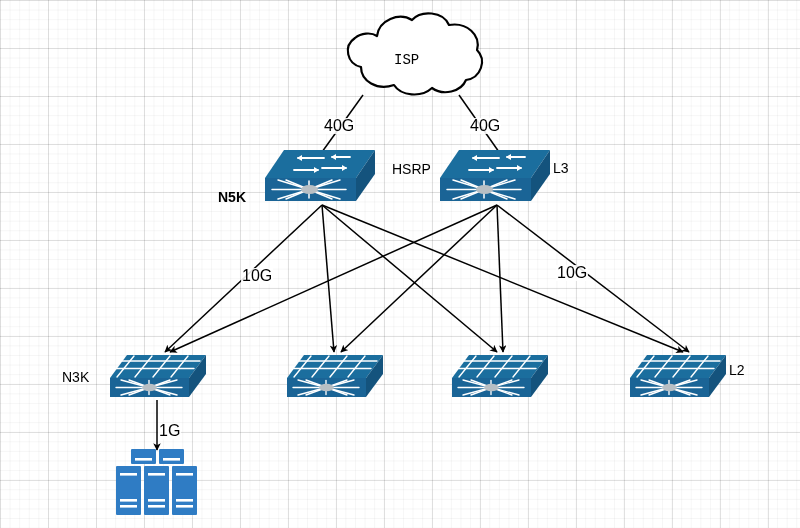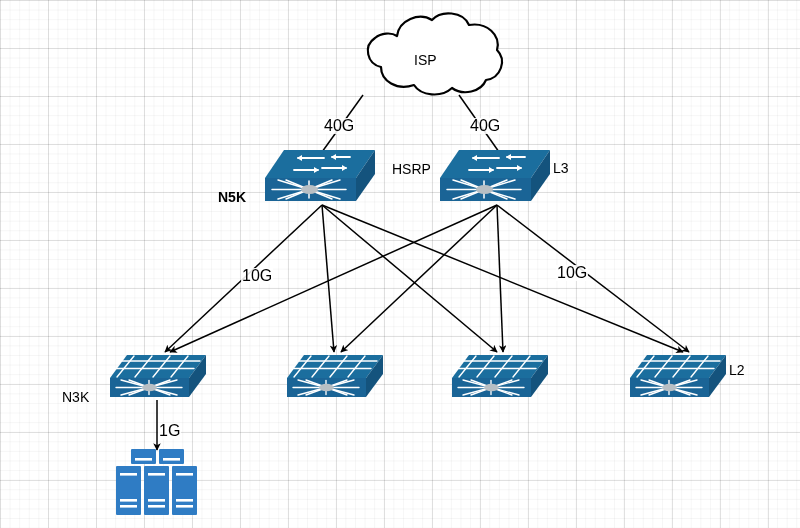--- a/index.html
+++ b/index.html
@@ -83,21 +83,21 @@
     <line x1="322" y1="205" x2="683" y2="352" stroke="#000000" stroke-width="1.5" marker-end="url(#arrowhead)"></line>
 
     <line x1="497" y1="205" x2="170" y2="352" stroke="#000000" stroke-width="1.5" marker-end="url(#arrowhead)"></line>
     <line x1="497" y1="205" x2="341" y2="352" stroke="#000000" stroke-width="1.5" marker-end="url(#arrowhead)"></line>
     <line x1="497" y1="205" x2="503" y2="352" stroke="#000000" stroke-width="1.5" marker-end="url(#arrowhead)"></line>
     <line x1="497" y1="205" x2="689" y2="352" stroke="#000000" stroke-width="1.5" marker-end="url(#arrowhead)"></line>
 
     <line x1="157" y1="400" x2="157" y2="450" stroke="#000000" stroke-width="1.5" marker-end="url(#arrowhead)"></line>
   </svg>
 
-  <div class="node" style="left:353px; top:8px; width:155px; height:90px;">
+  <div class="node" style="left:333px; top:8px; width:155px; height:90px;font-family:Liberation Mono, monospace;">
     <svg width="155" height="90" viewBox="0 0 155 90" xmlns="http://www.w3.org/2000/svg">
       <path d="M44,28
                C46,12 66,4 79,12
                C88,2 110,3 116,17
                C134,14 148,27 144,42
                C154,52 148,70 133,72
                C128,84 110,88 99,80
                C88,90 68,88 61,77
                C44,83 28,73 28,59
                C14,56 10,38 22,30
@@ -188,21 +188,21 @@
         <path d="M8,35.5 L74,35.5"></path>
         <path d="M13,28 L69,43"></path>
         <path d="M13,43 L69,28"></path>
         <path d="M21,28 L62,43"></path>
         <path d="M21,43 L62,28"></path>
         <path d="M41,28.5 L41,42.5"></path>
       </g>
       <ellipse cx="41.5" cy="35.5" rx="7.2" ry="3.8" fill="#b8bfc4"></ellipse>
     </svg>
   </div>
-  <div class="nodelabel" style="left:62px; top:370px;margin-top:20px;">N3K</div>
+  <div class="nodelabel" style="left:62px; top:370px;">N3K</div>
 
   <div class="node" style="left:285px; top:352px; width:104px; height:50px;">
     <svg width="104" height="50" viewBox="0 0 104 50" xmlns="http://www.w3.org/2000/svg">
       <polygon points="19,3 98,3 81,26 2,26" fill="#1b6e9e"></polygon>
       <polygon points="98,3 98,22 81,45 81,26" fill="#14537d"></polygon>
       <rect x="2" y="26" width="79" height="19" fill="#1a6496"></rect>
       <g stroke="#ffffff" stroke-width="1.4" fill="none" stroke-linecap="round">
         <path d="M14,9 L92,9"></path>
         <path d="M8,16.5 L86,16.5"></path>
         <path d="M26,4 L9,25"></path>

